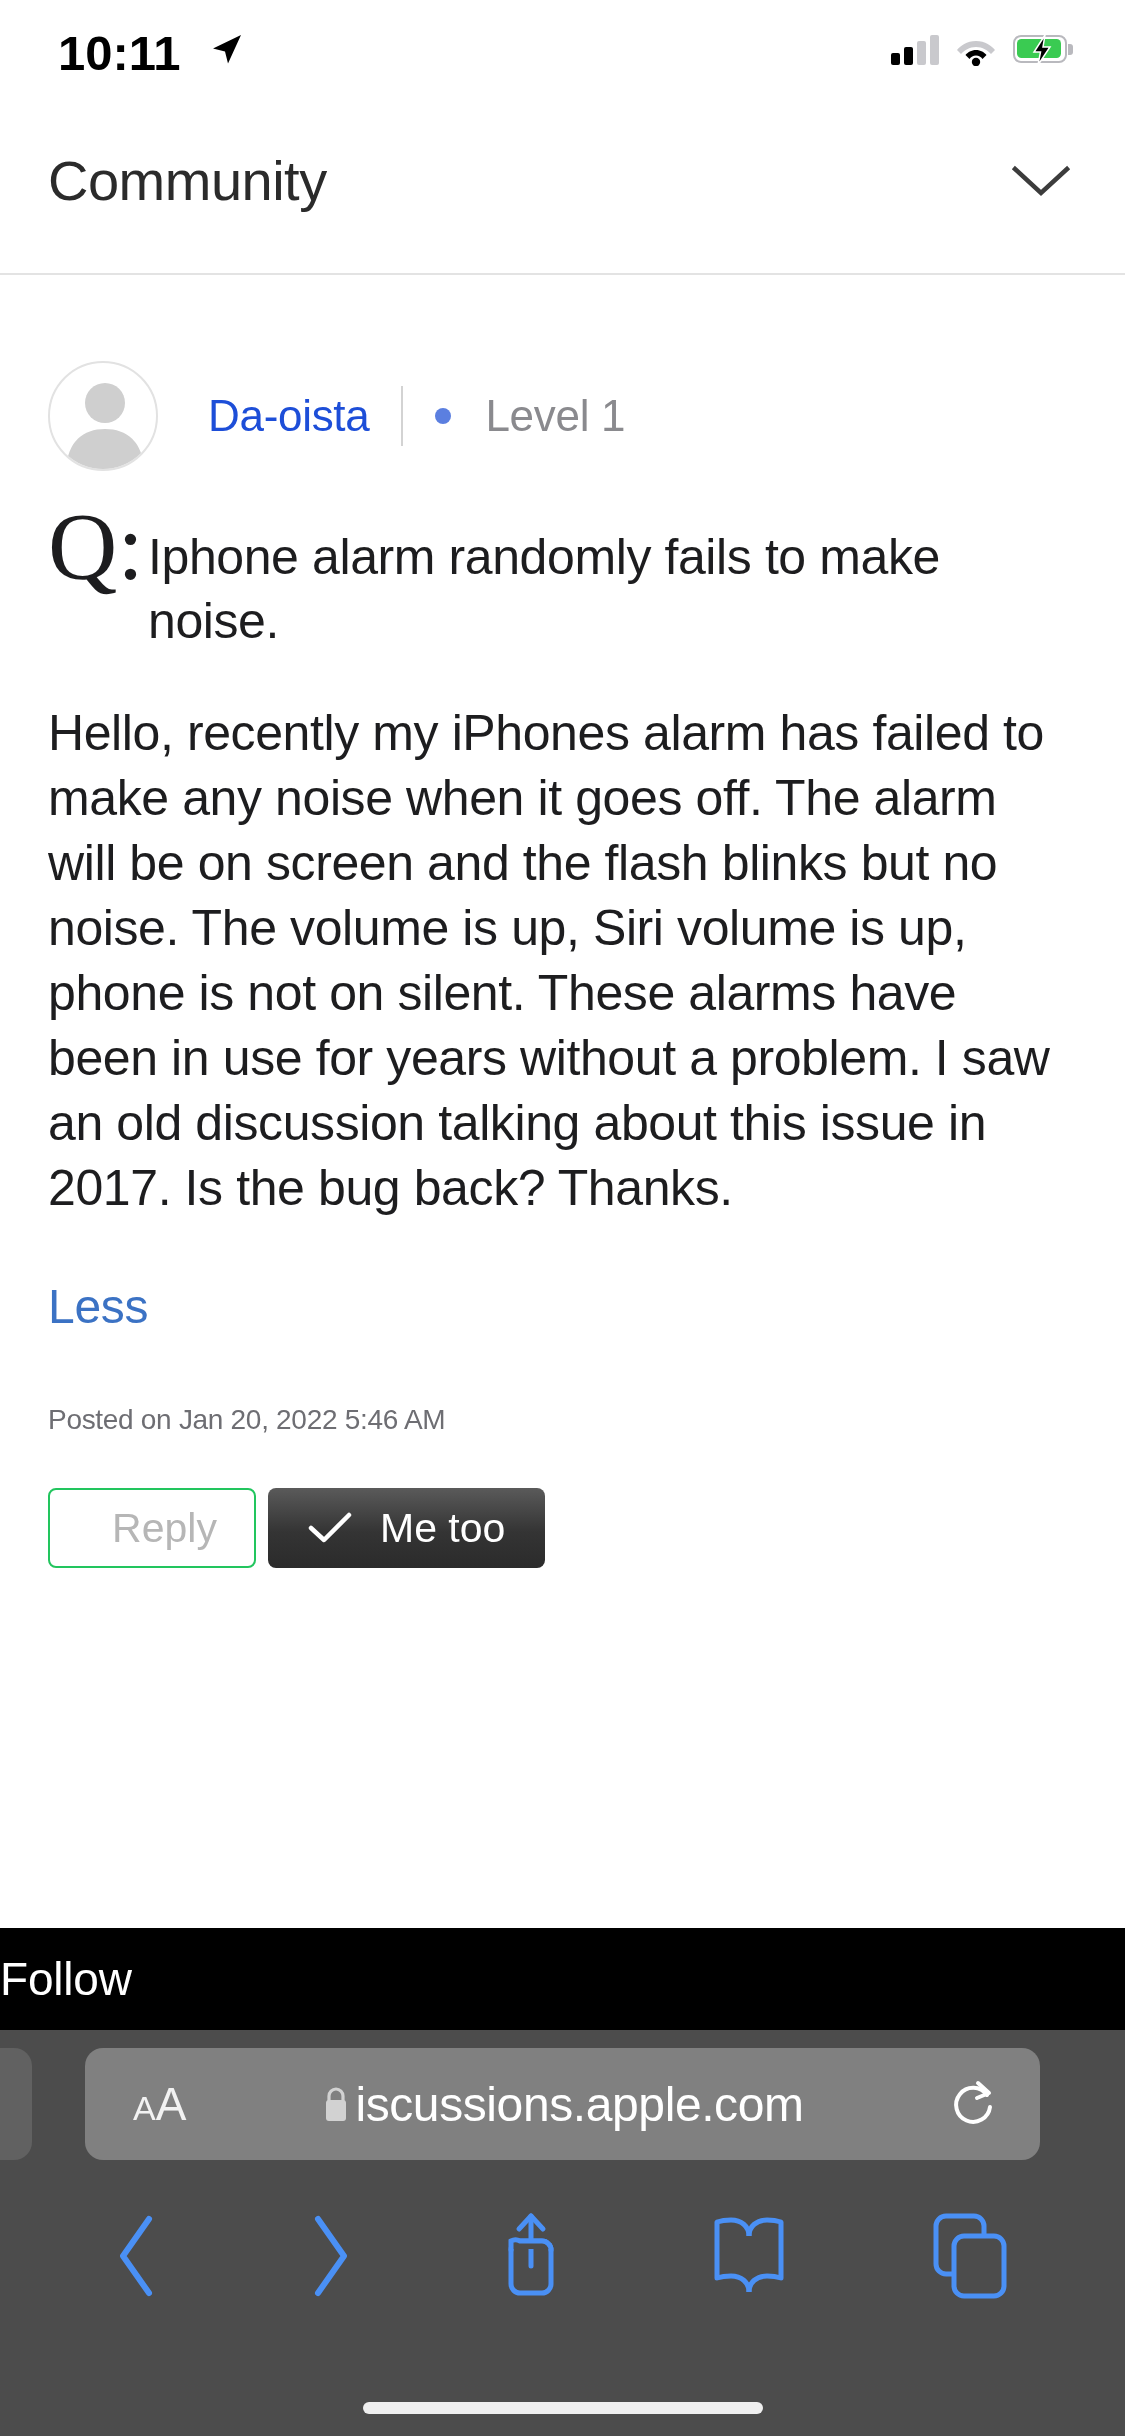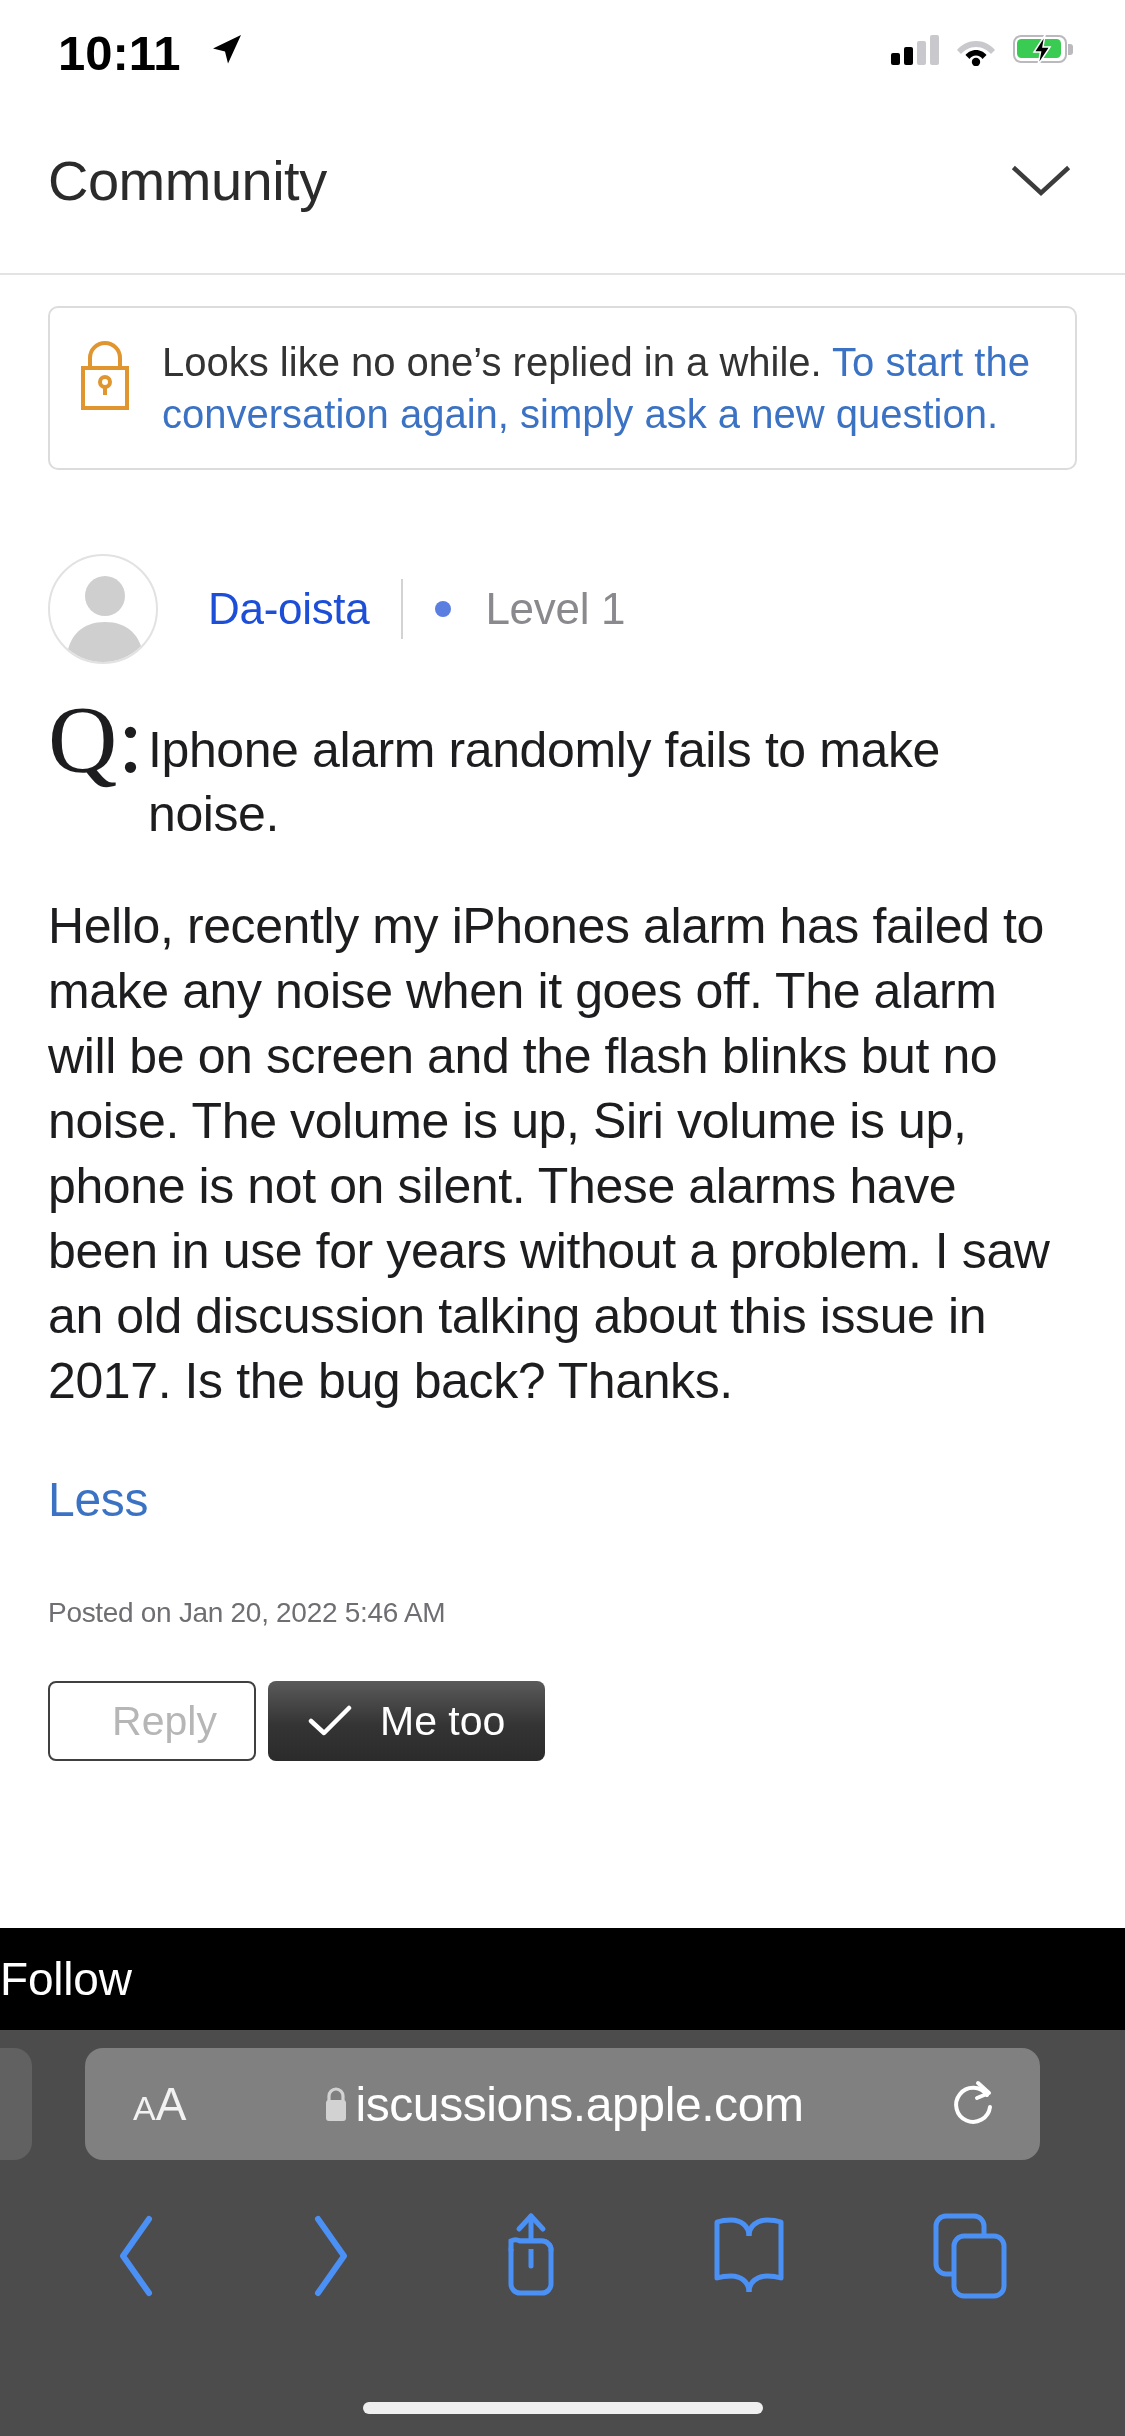--- a/index.html
+++ b/index.html
@@ -122,21 +122,21 @@
     font-size:48px; color:#3b72c4; letter-spacing:-0.3px; display:inline-block;
   }
 
   .posted {
     margin:70px 0 0 48px;
     font-size:28px; color:#6e6e73; letter-spacing:-0.3px;
   }
 
   .btn-row { margin:52px 0 0 48px; display:flex; align-items:center; gap:12px; }
   .btn-reply {
-    width:208px; height:80px; border:2px solid #404040; border-radius:8px;
+    width:208px; height:80px; border:2px solid #22c55e; border-radius:8px;
     background:#fff; color:#b6b6b6; font-size:41px;
     display:flex; align-items:center; justify-content:center;
     font-family:"Liberation Sans", sans-serif;
     padding-left:25px;
   }
   .btn-metoo {
     height:80px; border-radius:8px; padding:0 40px;
     background:linear-gradient(180deg,#5a5a5a 0%,#343434 55%,#2b2b2b 100%);
     color:#fff; font-size:41px;
     display:flex; align-items:center; justify-content:center; gap:28px;
@@ -227,32 +227,20 @@
 
   <div class="navbar">
     <span class="nav-title">Community</span>
     <svg class="nav-chevron" viewBox="0 0 64 40">
       <path d="M6 8 L32 32 L58 8" fill="none" stroke="#3c3c3c" stroke-width="4.5" stroke-linecap="square"></path>
     </svg>
   </div>
 
   <div class="content">
 
-    <div class="notice">
-      <svg class="lock-icon" viewBox="0 0 58 72">
-        <path d="M14 30 V20 A15 15 0 0 1 44 20 V30" fill="none" stroke="#E0952F" stroke-width="4"></path>
-        <rect x="7" y="30" width="44" height="40" fill="none" stroke="#E0952F" stroke-width="4"></rect>
-        <circle cx="29" cy="44" r="5" fill="none" stroke="#E0952F" stroke-width="4"></circle>
-        <path d="M29 47 V57" stroke="#E0952F" stroke-width="4"></path>
-      </svg>
-      <div class="notice-text">
-        <span>Looks like no one’s replied in a while.</span>
-        <span class="notice-link">To start the conversation again, simply ask a new question.</span>
-      </div>
-    </div>
 
     <div class="author-row">
       <div class="avatar">
         <svg width="110" height="110" viewBox="0 0 110 110">
           <circle cx="55" cy="40" r="20" fill="#cfcfcf"></circle>
           <path d="M16 110 C16 80 32 66 55 66 C78 66 94 80 94 110 Z" fill="#cfcfcf"></path>
         </svg>
       </div>
       <span class="author-name">Da-oista</span>
       <span class="author-sep"></span>

